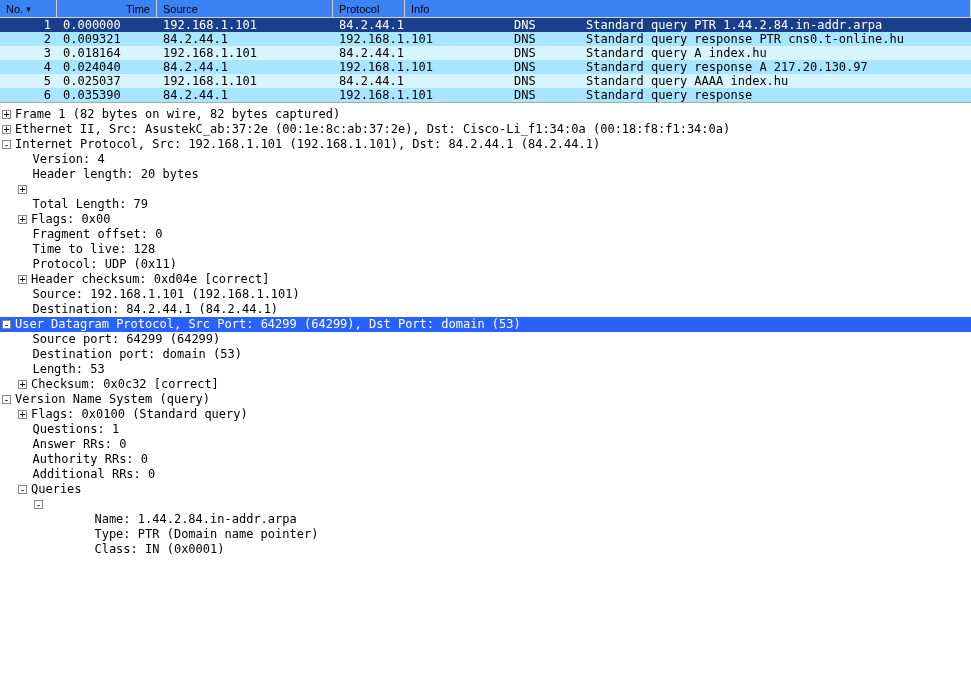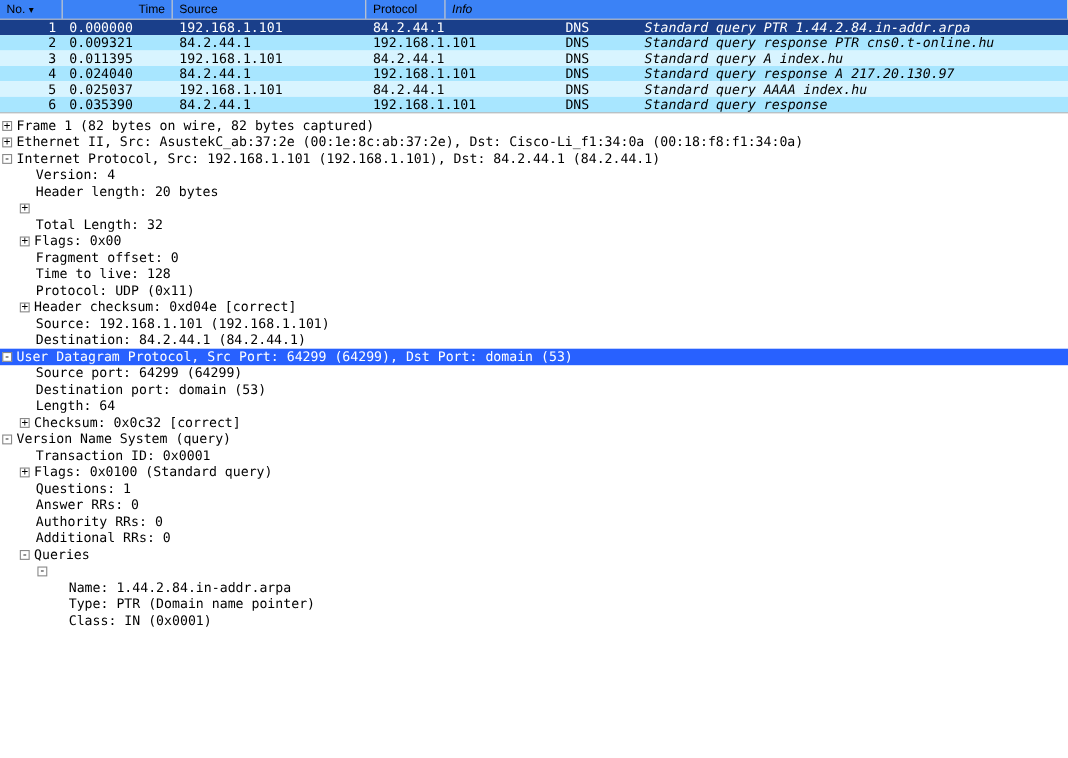--- a/index.html
+++ b/index.html
@@ -54,21 +54,21 @@
       background: #a8e6ff;
     }
     .row-alt-odd {
       background: #d8f4ff;
     }
     .col-no { width: 57px; text-align: right; }
     .col-time { width: 100px; justify-content: flex-end; }
     .col-source { width: 176px; }
     .col-dest { width: 175px; }
     .col-protocol { width: 72px; }
-    .col-info { flex: 1; font-style: italic; }
+    .col-info { flex: 1; }
 
     .details-pane {
       padding-top: 4px;
       line-height: 15px;
     }
     .tree-line {
       display: flex;
       align-items: center;
       height: 15px;
       white-space: pre;
@@ -88,21 +88,21 @@
       line-height: 7px;
       margin-right: 4px;
       background: #fff;
       color: #000;
       font-family: monospace;
       flex-shrink: 0;
     }
     .indent-0 { padding-left: 2px; }
     .indent-1 { padding-left: 18px; }
     .indent-2 { padding-left: 34px; }
-    .indent-3 { padding-left: 48px; }
+    .indent-3 { padding-left: 80px; }
   </style>
 </head>
 <body>
 
 <div class="packet-list">
   <div class="header-row">
     <div class="header-cell col-no">
       <span>No.</span>
       <span class="sort-arrow">▾</span>
     </div>
@@ -131,21 +131,21 @@
       <div class="data-row row-alt-even">
         <div class="data-cell col-no">2</div>
         <div class="data-cell col-time">0.009321</div>
         <div class="data-cell col-source">84.2.44.1</div>
         <div class="data-cell col-dest">192.168.1.101</div>
         <div class="data-cell col-protocol">DNS</div>
         <div class="data-cell col-info">Standard query response PTR cns0.t-online.hu</div>
       </div>
       <div class="data-row row-alt-odd">
         <div class="data-cell col-no">3</div>
-        <div class="data-cell col-time">0.011395</div>
+        <div class="data-cell col-time">0.018164</div>
         <div class="data-cell col-source">192.168.1.101</div>
         <div class="data-cell col-dest">84.2.44.1</div>
         <div class="data-cell col-protocol">DNS</div>
         <div class="data-cell col-info">Standard query A index.hu</div>
       </div>
       <div class="data-row row-alt-even">
         <div class="data-cell col-no">4</div>
         <div class="data-cell col-time">0.024040</div>
         <div class="data-cell col-source">84.2.44.1</div>
         <div class="data-cell col-dest">192.168.1.101</div>
@@ -171,35 +171,34 @@
     </div>
 </div>
 
 <div class="details-pane" id="details-pane">
     <div class="tree-line indent-0"><span class="expander">+</span><span>Frame 1 (82 bytes on wire, 82 bytes captured)</span></div>
     <div class="tree-line indent-0"><span class="expander">+</span><span>Ethernet II, Src: AsustekC_ab:37:2e (00:1e:8c:ab:37:2e), Dst: Cisco-Li_f1:34:0a (00:18:f8:f1:34:0a)</span></div>
     <div class="tree-line indent-0"><span class="expander">-</span><span>Internet Protocol, Src: 192.168.1.101 (192.168.1.101), Dst: 84.2.44.1 (84.2.44.1)</span></div>
     <div class="tree-line indent-1"><span>  Version: 4</span></div>
     <div class="tree-line indent-1"><span>  Header length: 20 bytes</span></div>
     <div class="tree-line indent-1"><span class="expander">+</span></div>
-    <div class="tree-line indent-1"><span>  Total Length: 32</span></div>
+    <div class="tree-line indent-1"><span>  Total Length: 79</span></div>
     <div class="tree-line indent-1"><span class="expander">+</span><span>Flags: 0x00</span></div>
     <div class="tree-line indent-1"><span>  Fragment offset: 0</span></div>
     <div class="tree-line indent-1"><span>  Time to live: 128</span></div>
     <div class="tree-line indent-1"><span>  Protocol: UDP (0x11)</span></div>
     <div class="tree-line indent-1"><span class="expander">+</span><span>Header checksum: 0xd04e [correct]</span></div>
     <div class="tree-line indent-1"><span>  Source: 192.168.1.101 (192.168.1.101)</span></div>
     <div class="tree-line indent-1"><span>  Destination: 84.2.44.1 (84.2.44.1)</span></div>
     <div class="tree-line indent-0 selected"><span class="expander">-</span><span>User Datagram Protocol, Src Port: 64299 (64299), Dst Port: domain (53)</span></div>
     <div class="tree-line indent-1"><span>  Source port: 64299 (64299)</span></div>
     <div class="tree-line indent-1"><span>  Destination port: domain (53)</span></div>
-    <div class="tree-line indent-1"><span>  Length: 64</span></div>
+    <div class="tree-line indent-1"><span>  Length: 53</span></div>
     <div class="tree-line indent-1"><span class="expander">+</span><span>Checksum: 0x0c32 [correct]</span></div>
     <div class="tree-line indent-0"><span class="expander">-</span><span>Version Name System (query)</span></div>
-    <div class="tree-line indent-1"><span>  Transaction ID: 0x0001</span></div>
     <div class="tree-line indent-1"><span class="expander">+</span><span>Flags: 0x0100 (Standard query)</span></div>
     <div class="tree-line indent-1"><span>  Questions: 1</span></div>
     <div class="tree-line indent-1"><span>  Answer RRs: 0</span></div>
     <div class="tree-line indent-1"><span>  Authority RRs: 0</span></div>
     <div class="tree-line indent-1"><span>  Additional RRs: 0</span></div>
     <div class="tree-line indent-1"><span class="expander">-</span><span>Queries</span></div>
     <div class="tree-line indent-2"><span class="expander">-</span></div>
     <div class="tree-line indent-3"><span>  Name: 1.44.2.84.in-addr.arpa</span></div>
     <div class="tree-line indent-3"><span>  Type: PTR (Domain name pointer)</span></div>
     <div class="tree-line indent-3"><span>  Class: IN (0x0001)</span></div>

